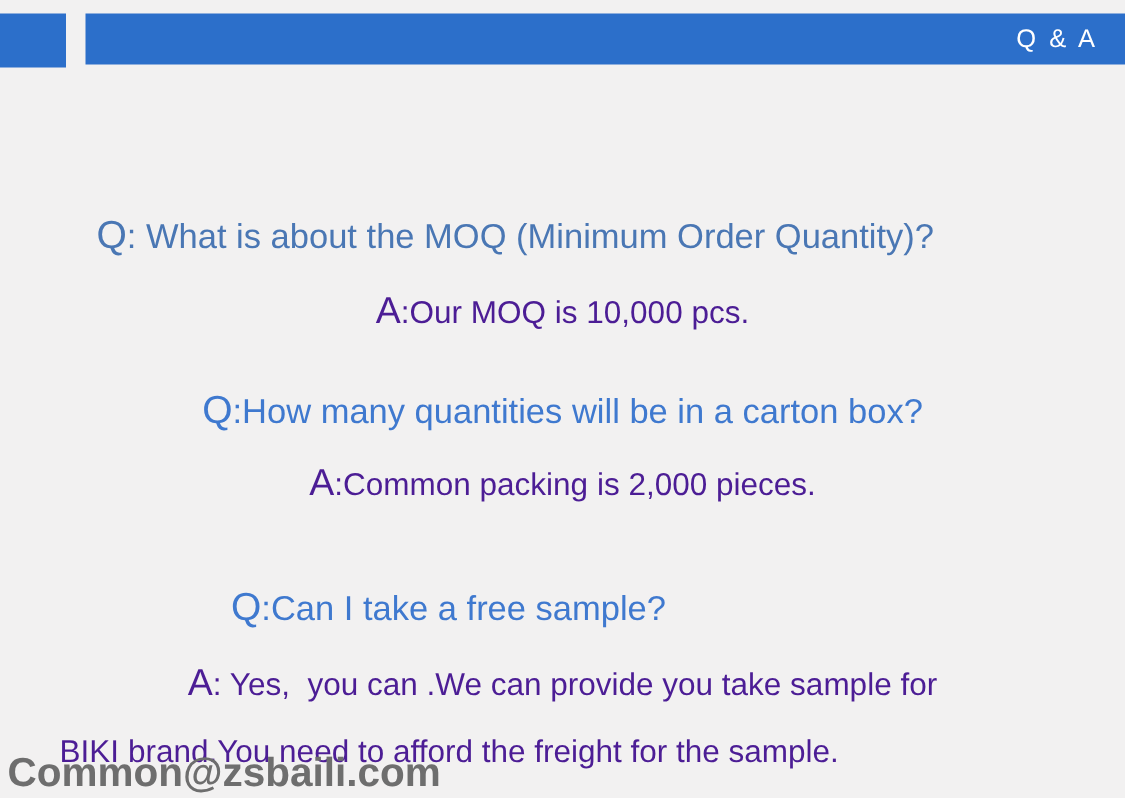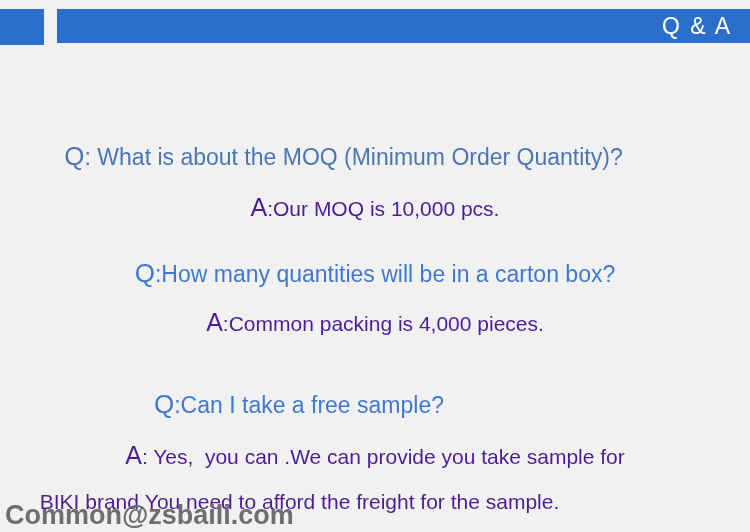--- a/index.html
+++ b/index.html
@@ -38,21 +38,21 @@
     width: 693px;
     height: 34px;
     background: #2c6fca;
   }
   #header-title {
     position: absolute;
     right: 18px;
     top: 50%;
     transform: translateY(-50%);
     color: #ffffff;
-    font-size: 23px;
+    font-size: 17px;
     font-weight: 300;
     letter-spacing: 2px;
     white-space: nowrap;
     line-height: 1;
   }
 
   
   #qa-list {
     position: absolute;
     left: 0;
@@ -125,21 +125,21 @@
 
   <div id="a1" class="qa-block">
     <span class="a-line"><span class="lead">A</span><span>:Our MOQ is 10,000 pcs.</span></span>
   </div>
 
   <div id="q2" class="qa-block">
     <span class="q-line" style="color:#3f79cf;"><span class="lead">Q</span><span>:How many quantities will be in a carton box?</span></span>
   </div>
 
   <div id="a2" class="qa-block">
-    <span class="a-line"><span class="lead">A</span><span>:Common packing is 4,000 pieces.</span></span>
+    <span class="a-line"><span class="lead">A</span><span>:Common packing is 2,000 pieces.</span></span>
   </div>
 
   <div id="q3" class="qa-block">
     <span class="q-line" style="color:#3f79cf;"><span class="lead">Q</span><span>:Can I take a free sample?</span></span>
   </div>
 
   <div id="a3l1" class="qa-block">
     <span class="a-line"><span class="lead">A</span><span>: Yes,  you can .We can provide you take sample for</span></span>
   </div>
 

